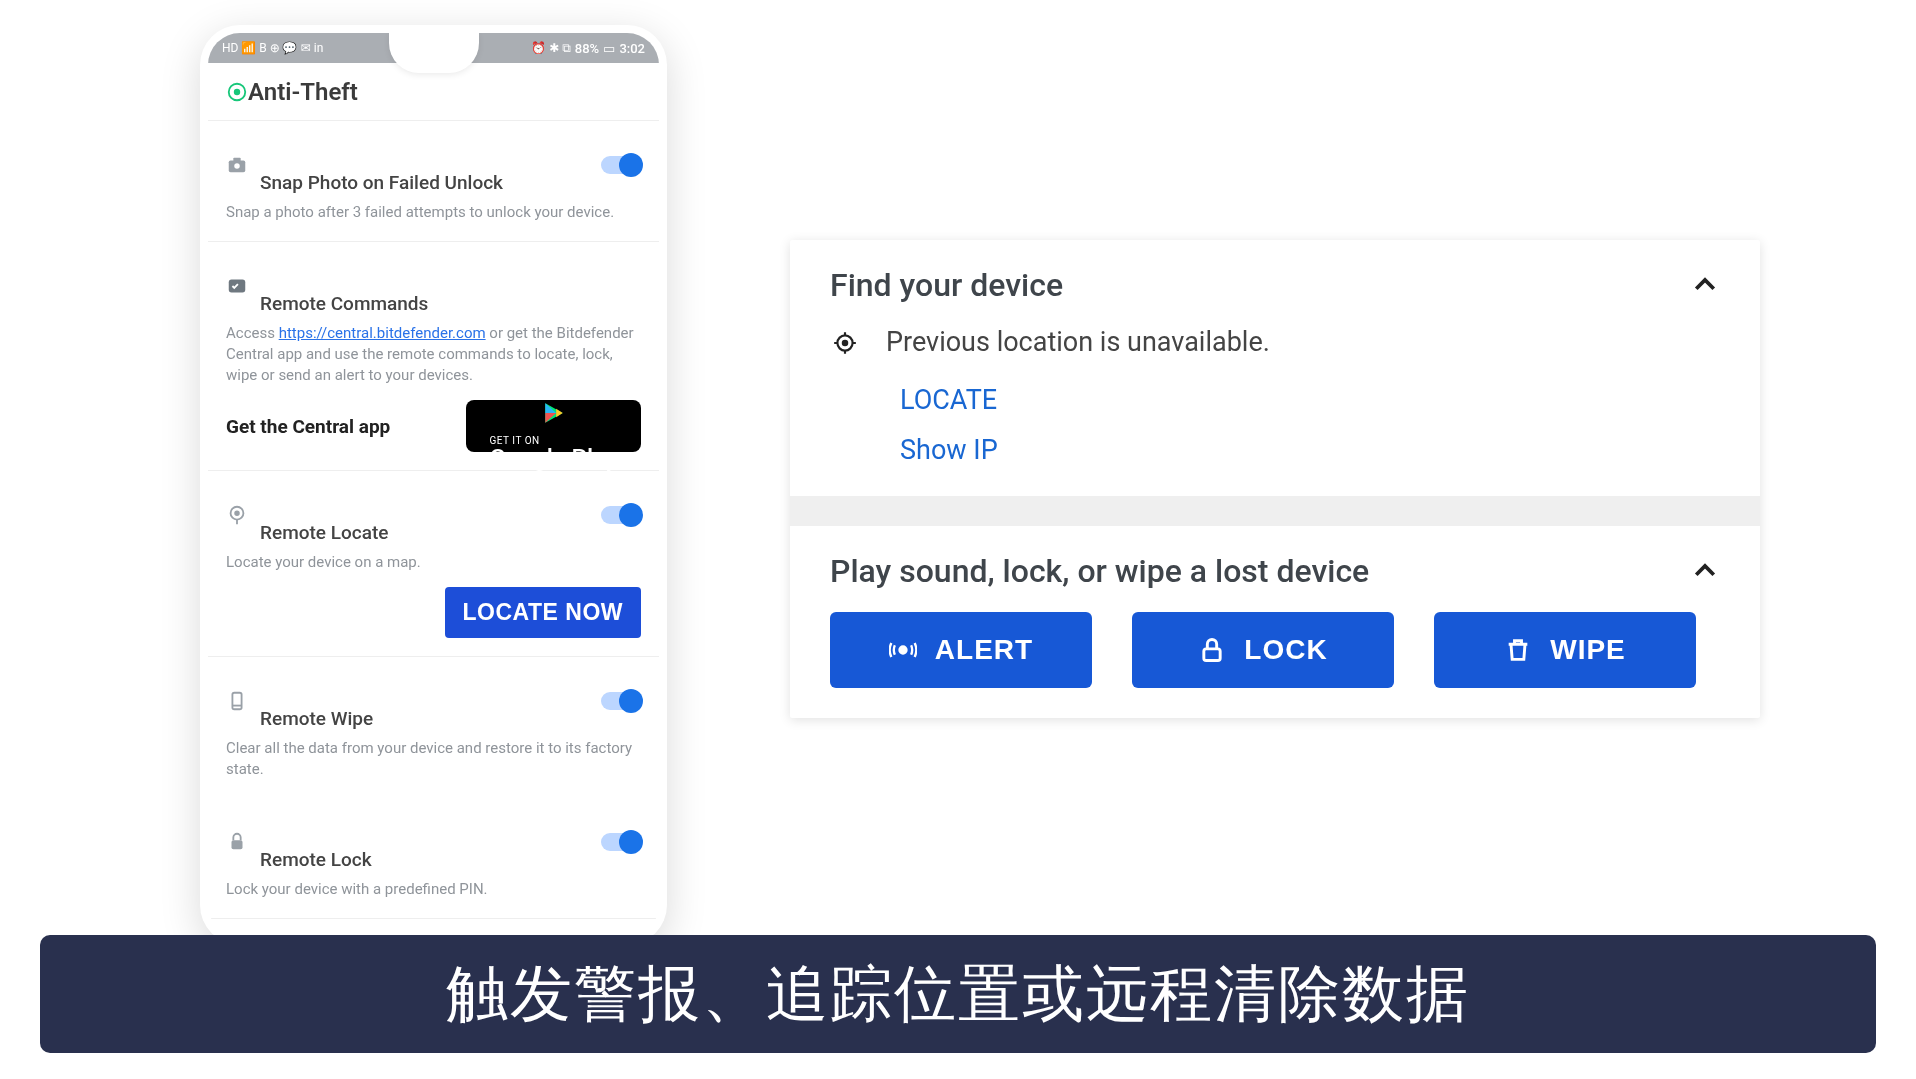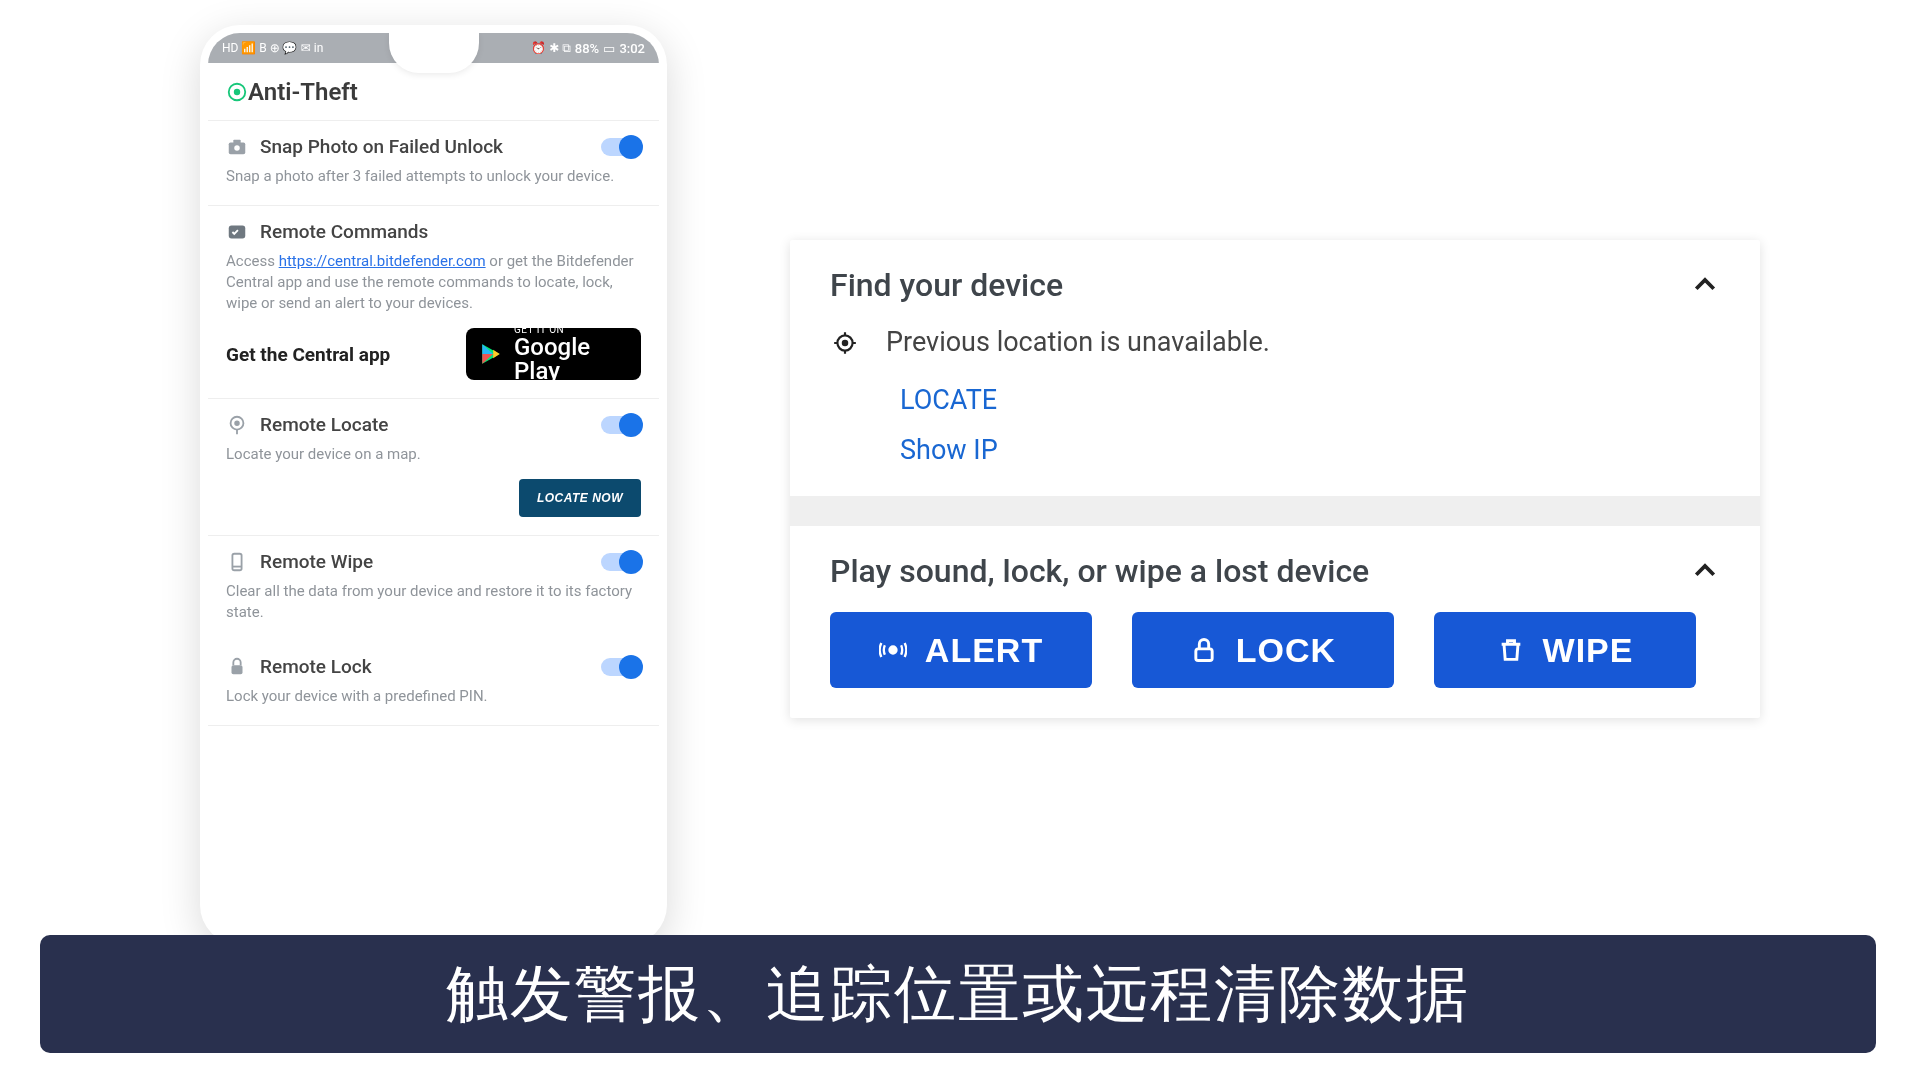--- a/index.html
+++ b/index.html
@@ -78,20 +78,21 @@
     display: flex;
     align-items: center;
     gap: 12px;
     margin-bottom: 8px;
   }
   .section-head .label {
     font-size: 19px;
     color: #444;
     font-weight: 500;
     flex: 1;
+    margin-top: 36px;
   }
   .section .desc {
     font-size: 15px;
     color: #8f949a;
     line-height: 1.4;
   }
   .section .desc a { color: #2a72e8; text-decoration: underline; }
 
   .icon-box {
     width: 22px; height: 22px;
@@ -129,38 +130,38 @@
   }
   .play-badge {
     width: 175px; height: 52px;
     background: #000;
     border-radius: 8px;
     color: #fff;
     display: flex;
     align-items: center;
     gap: 10px;
     padding: 0 12px;
+    flex-direction: column;
   }
   .play-badge svg { flex-shrink: 0; }
   .play-badge .txt { display: flex; flex-direction: column; line-height: 1; }
   .play-badge .txt .small { font-size: 10px; letter-spacing: 0.5px; }
   .play-badge .txt .big { font-size: 24px; font-weight: 500; }
 
   .locate-btn {
     float: right;
-    background: #0c4a6e;
+    background: #1d4ed8;
     color: #fff;
     border: none;
     border-radius: 4px;
     padding: 12px 18px;
-    font-size: 12px;
+    font-size: 23px;
     font-weight: 600;
     letter-spacing: 0.5px;
     margin-top: 14px;
-    font-style: italic;
   }
   .clearfix::after { content: ""; display: table; clear: both; }
 
   
   .right-card {
     position: absolute;
     left: 790px;
     top: 240px;
     width: 970px;
     background: #fff;
@@ -217,21 +218,21 @@
     gap: 40px;
     margin-top: 10px;
   }
   .action-btn {
     flex: 0 0 262px;
     height: 76px;
     background: #1758d6;
     color: #fff;
     border: none;
     border-radius: 6px;
-    font-size: 34px;
+    font-size: 28px;
     font-weight: 700;
     letter-spacing: 1px;
     display: flex;
     align-items: center;
     justify-content: center;
     gap: 18px;
   }
   .action-btn svg { width: 28px; height: 28px; }
 
   

